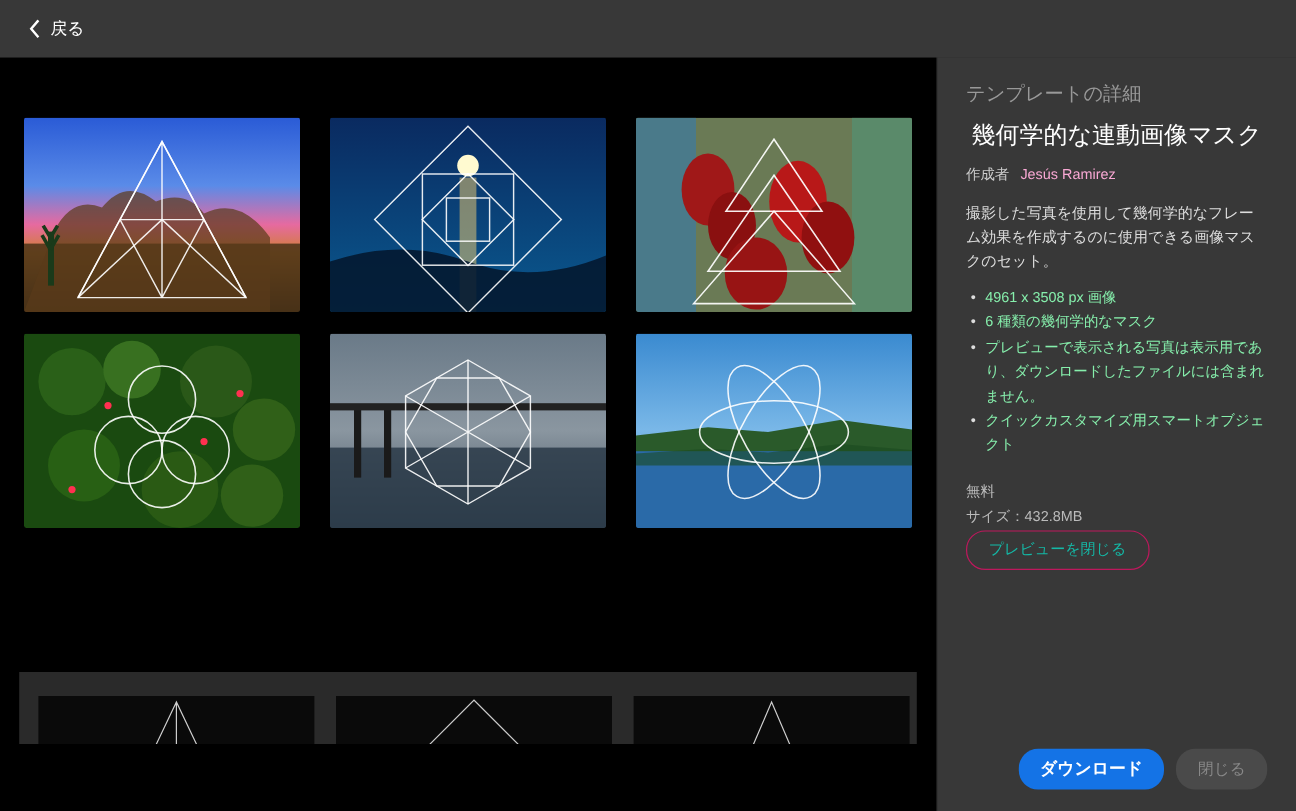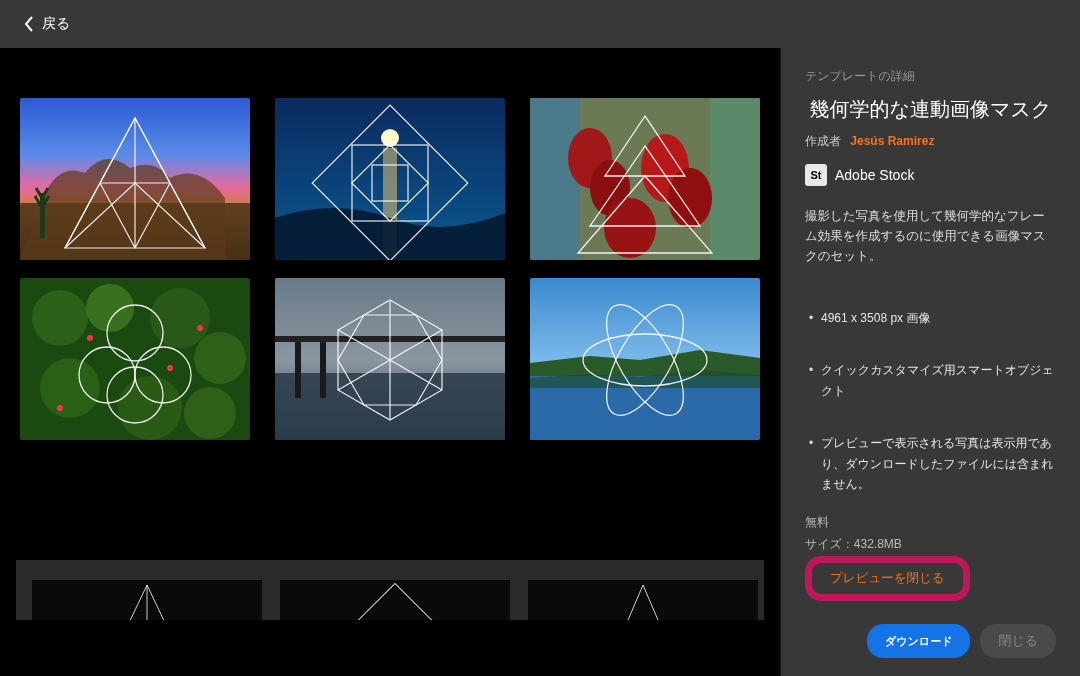--- a/index.html
+++ b/index.html
@@ -11,34 +11,34 @@
   .body { flex:1; display:flex; min-height:0; }
   .gallery { flex:1; background:#000; overflow-y:auto; padding:50px 16px 0; }
   .grid { display:grid; grid-template-columns:repeat(3,1fr); gap:18px; justify-items:center; max-width:760px; }
   .thumb { width:230px; height:162px; border-radius:2px; position:relative; overflow:hidden; cursor:pointer; }
   .thumb svg { position:absolute; inset:0; }
   .section2 { margin-top:120px; background:#2a2a2a; padding:20px 16px 0; }
   .grid2 { display:grid; grid-template-columns:repeat(3,1fr); gap:18px; max-width:760px; }
   .t2 { width:230px; height:40px; background:#0a0a0a; position:relative; overflow:hidden; }
   .t2 svg { position:absolute; left:50%; bottom:-80px; transform:translateX(-50%); }
   .side { width:300px; background:#383838; padding:20px 24px; display:flex; flex-direction:column; position:relative; border-left:1px solid #1a1a1a;}
-  .side-h { font-size:12px; color:#999; margin-bottom:10px; }
+  .side-h { font-size:16px; color:#999; margin-bottom:10px; }
   .title { font-size:20px; font-weight:400; line-height:1.4; color:#fff; margin-bottom:10px;text-align:center; }
   .author { font-size:12px; color:#ccc; margin-bottom:14px; }
-  .author b { font-weight:700; color:#f97316; margin-left:6px;}
+  .author b { font-weight:400; color:#f9a8d4; margin-left:6px;}
   .stock { display:flex; align-items:center; gap:8px; font-size:14px; color:#fff; margin-bottom:20px; }
   .stock-badge { width:22px; height:22px; background:#e8e8e8; color:#000; font-weight:700; font-size:11px; border-radius:3px; display:flex; align-items:center; justify-content:center; }
   .desc { font-size:12.5px; line-height:1.6; color:#ddd; margin-bottom:10px; }
   .bullets { list-style:none; padding-left:4px; margin-bottom:18px; }
-  .bullets li { font-size:12px; line-height:1.7; color:#e5e5e5; position:relative; padding-left:12px;margin-top:32px;}
+  .bullets li { font-size:12px; line-height:1.7; color:#86efac; position:relative; padding-left:12px;}
   .bullets li::before { content:"•"; position:absolute; left:0; color:#ddd;}
   .meta { font-size:12px; color:#bbb; line-height:1.8; }
-  .btn-outline { border:7px solid #be185d; background:transparent; color:#f97316; padding:7px 18px; border-radius:16px; font-size:12.5px; cursor:pointer; align-self:flex-start;}
+  .btn-outline { border:1px solid #be185d; background:transparent; color:#14b8a6; padding:7px 18px; border-radius:16px; font-size:12.5px; cursor:pointer; align-self:flex-start;}
   .footer { position:absolute; bottom:18px; right:24px; display:flex; gap:10px; }
-  .btn-primary { background:#1473e6; color:#fff; border:none; padding:8px 18px; border-radius:16px; font-size:11px; font-weight:600; cursor:pointer; }
+  .btn-primary { background:#1473e6; color:#fff; border:none; padding:8px 18px; border-radius:16px; font-size:14px; font-weight:600; cursor:pointer; }
   .btn-ghost { background:#4a4a4a; color:#888; border:none; padding:8px 18px; border-radius:16px; font-size:13px; cursor:default;font-family:Liberation Serif, serif; }
 </style>
 </head>
 <body>
 
 <div class="app">
   <div class="topbar">
     <div class="back">
       <svg viewBox="0 0 10 16">
           <path d="M8 1 L2 8 L8 15" stroke="#fff" stroke-width="2" fill="none"></path>
@@ -203,29 +203,26 @@
       </div>
     </div>
 
     <div class="side">
       <div class="side-h">テンプレートの詳細</div>
       <div class="title">幾何学的な連動画像マスク</div>
       <div class="author">
         <span>作成者</span>
         <b>Jesús Ramirez</b>
       </div>
-      <div class="stock">
-        <div class="stock-badge">St</div>
-        <span>Adobe Stock</span>
-      </div>
       <div class="desc">撮影した写真を使用して幾何学的なフレーム効果を作成するのに使用できる画像マスクのセット。</div>
       <ul class="bullets">
         <li>4961 x 3508 px 画像</li>
+        <li>6 種類の幾何学的なマスク</li>
+        <li>プレビューで表示される写真は表示用であり、ダウンロードしたファイルには含まれません。</li>
         <li>クイックカスタマイズ用スマートオブジェクト</li>
-        <li>プレビューで表示される写真は表示用であり、ダウンロードしたファイルには含まれません。</li>
       </ul>
       <div class="meta">
         <div>無料</div>
         <div><span>サイズ：</span><span>432.8MB</span></div>
       </div>
       <button class="btn-outline">プレビューを閉じる</button>
 
       <div class="footer">
         <button class="btn-primary">ダウンロード</button>
         <button class="btn-ghost">閉じる</button>

